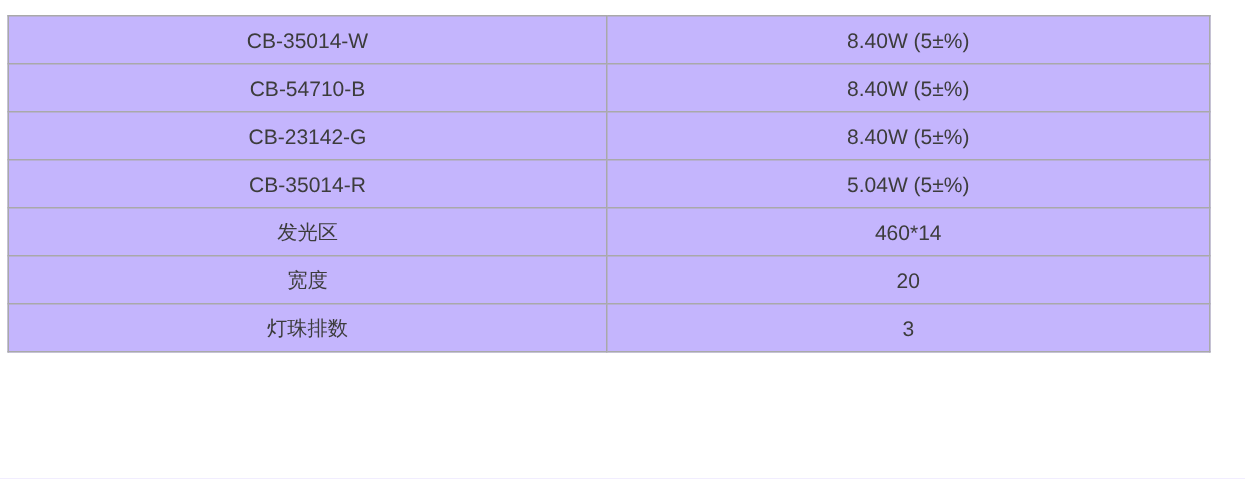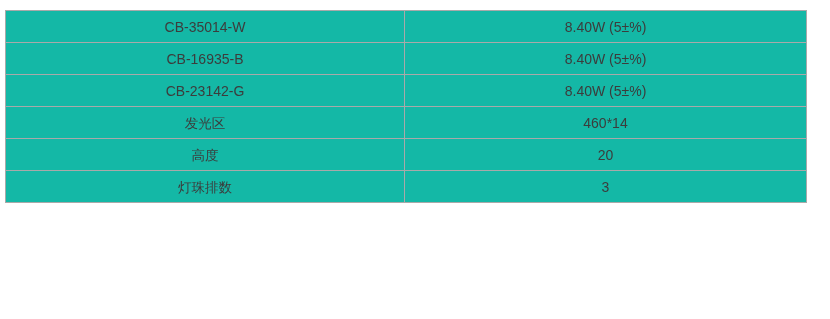--- a/index.html
+++ b/index.html
@@ -18,21 +18,21 @@
   #spec-wrap {
     position: absolute;
     left: 5px;
     top: 10px;
     width: 801px;
   }
   table.spec-table {
     border-collapse: collapse;
     table-layout: fixed;
     width: 801px;
-    background: #14b8a6;
+    background: #c4b5fd;
   }
   table.spec-table col.c-left  { width: 399px; }
   table.spec-table col.c-right { width: 402px; }
   table.spec-table td {
     border: 1px solid #a9a9a9;
     height: 31px;
     padding: 0 6px;
     text-align: center;
     vertical-align: middle;
     font-size: 14px;
@@ -55,33 +55,37 @@
     <colgroup>
       <col class="c-left">
       <col class="c-right">
     </colgroup>
     <tbody id="spec-tbody">
         <tr>
           <td>CB-35014-W</td>
           <td>8.40W (5±%)</td>
         </tr>
         <tr>
-          <td>CB-16935-B</td>
+          <td>CB-54710-B</td>
           <td>8.40W (5±%)</td>
         </tr>
         <tr>
           <td>CB-23142-G</td>
           <td>8.40W (5±%)</td>
         </tr>
         <tr>
+          <td>CB-35014-R</td>
+          <td>5.04W (5±%)</td>
+        </tr>
+        <tr>
           <td class="cell-cn">发光区</td>
           <td>460*14</td>
         </tr>
         <tr>
-          <td class="cell-cn">高度</td>
+          <td class="cell-cn">宽度</td>
           <td>20</td>
         </tr>
         <tr>
           <td class="cell-cn">灯珠排数</td>
           <td>3</td>
         </tr>
       </tbody>
   </table>
 </div>
 

